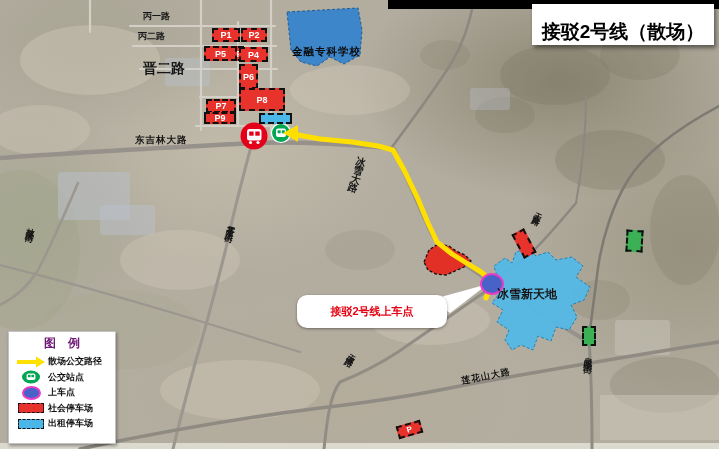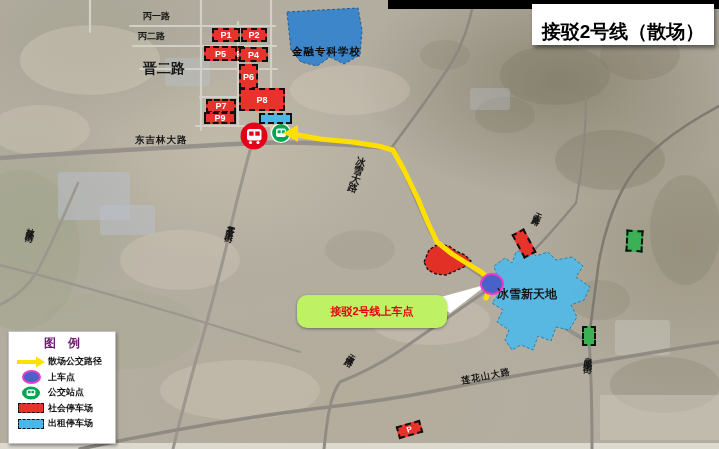--- a/index.html
+++ b/index.html
@@ -44,21 +44,21 @@
   #p8{left:239px;top:88px;width:46px;height:23px;}
   #p9{left:204px;top:112px;width:32px;height:12px;}
   #p-south{left:397px;top:423px;width:25px;height:13px;transform:rotate(-16deg);font-size:8px;}
   
   .zone-rect{position:absolute;box-sizing:border-box;border:2px dashed #101010;}
   #taxi-north{left:259px;top:113px;width:33px;height:11px;background:#49b8e8;}
   #red-tianfu{left:517px;top:230px;width:14px;height:27px;background:#e8322c;transform:rotate(-28deg);}
   #green-east{left:626px;top:230px;width:17px;height:22px;background:#3cb054;transform:rotate(3deg);}
   #green-quanyan{left:582px;top:326px;width:14px;height:20px;background:#3cb054;}
   
-  .callout{position:absolute;left:297px;top:295px;width:150px;height:33px;background:#bef264;
+  .callout{position:absolute;left:297px;top:295px;width:150px;height:33px;background:#ffffff;
            border-radius:10px;box-shadow:0 1px 3px rgba(0,0,0,.4);display:flex;
            align-items:center;justify-content:center;}
   .callout .l1{color:#e60012;font-weight:700;font-size:11px;line-height:13px;}
   .callout .l2{color:#e60012;font-weight:700;font-size:9.5px;line-height:11px;}
   
   .legend{position:absolute;left:8px;top:331px;width:108px;height:113px;background:#fff;
           border:1px solid #c2c2c2;box-shadow:1px 2px 3px rgba(0,0,0,.35);box-sizing:border-box;padding-top:3px;}
   .legend-title{text-align:center;font-size:12px;font-weight:700;color:#701a75;margin-bottom:2px;}
   .lrow{display:flex;align-items:center;height:15.5px;padding-left:5px;}
   .lsw{width:34px;display:flex;justify-content:center;align-items:center;flex:0 0 34px;}
@@ -205,37 +205,37 @@
       <span class="lsw">
         <svg width="30" height="12">
             <line x1="1" y1="6" x2="20" y2="6" stroke="#ffe100" stroke-width="4"></line>
             <polygon points="20,0.5 29,6 20,11.5" fill="#ffe100"></polygon>
           </svg>
       </span>
       <span class="llab">散场公交路径</span>
     </div>
     <div class="lrow">
       <span class="lsw">
-          <span class="sw-dot"></span>
-        </span>
-      <span class="llab">上车点</span>
-    </div>
-    <div class="lrow">
-      <span class="lsw">
         <svg width="20" height="14">
             <ellipse cx="10" cy="7" rx="9" ry="6.5" fill="#00a651"></ellipse>
             <rect x="5.6" y="3.4" width="8.8" height="6.6" rx="1.8" fill="#fff"></rect>
             <rect x="7" y="4.8" width="2.6" height="2.4" fill="#00a651"></rect>
             <rect x="10.4" y="4.8" width="2.6" height="2.4" fill="#00a651"></rect>
           </svg>
       </span>
       <span class="llab">公交站点</span>
     </div>
     <div class="lrow">
       <span class="lsw">
+          <span class="sw-dot"></span>
+        </span>
+      <span class="llab">上车点</span>
+    </div>
+    <div class="lrow">
+      <span class="lsw">
           <span class="sw-red"></span>
         </span>
       <span class="llab">社会停车场</span>
     </div>
     <div class="lrow">
       <span class="lsw">
           <span class="sw-cyan"></span>
         </span>
       <span class="llab">出租停车场</span>
     </div>

